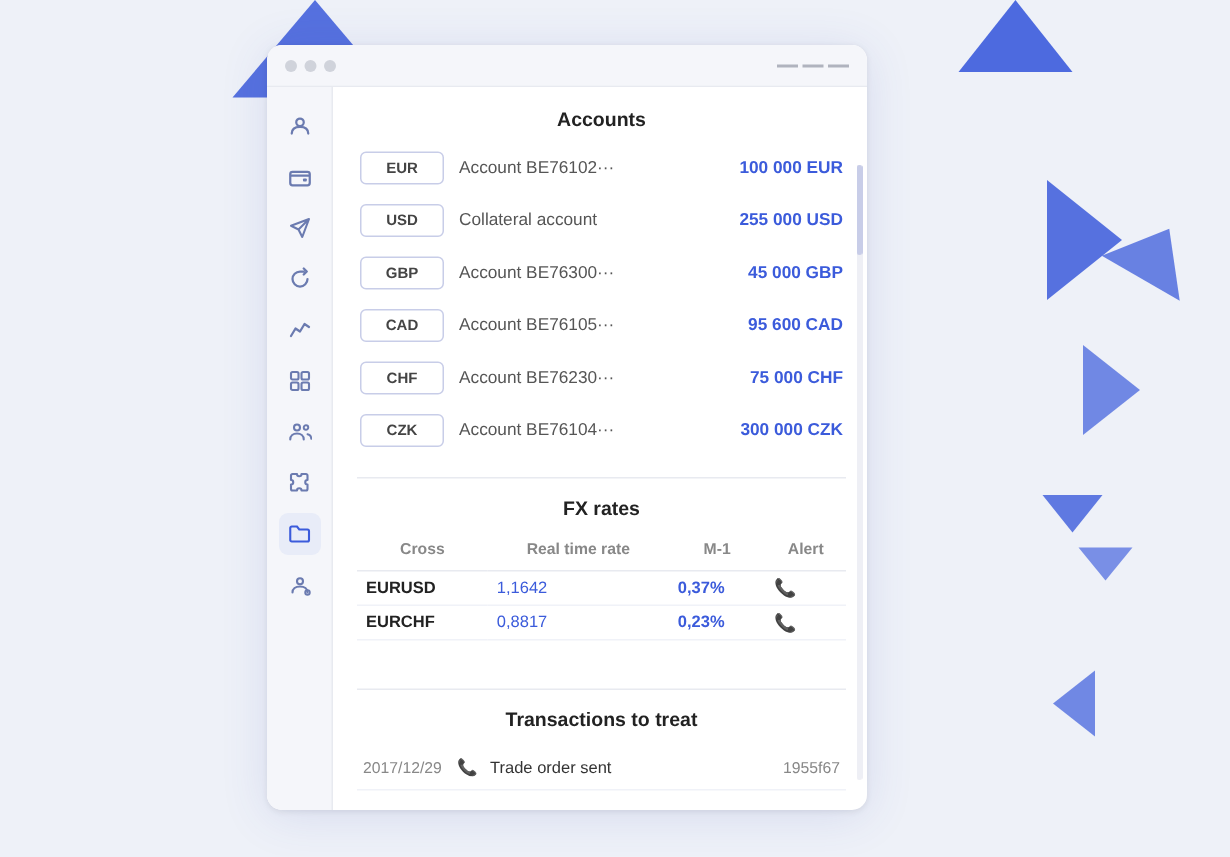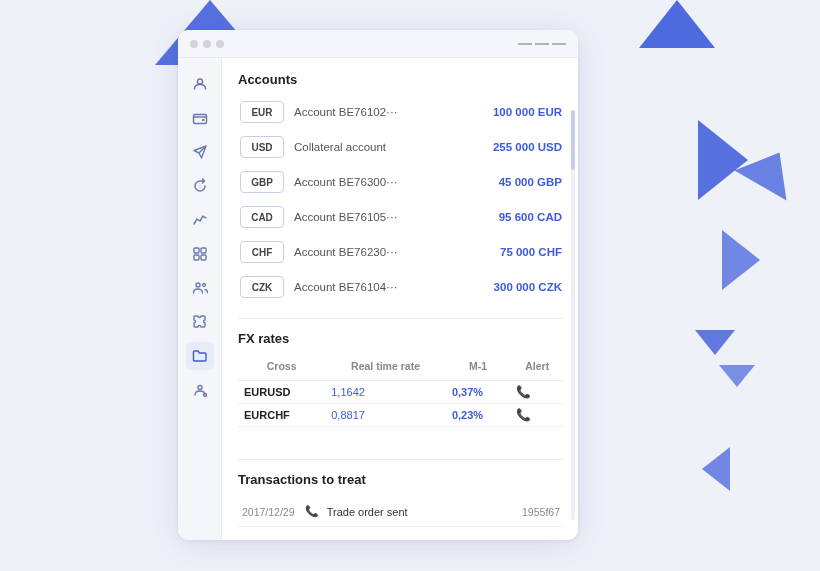--- a/index.html
+++ b/index.html
@@ -186,37 +186,38 @@
       background: #c8cde8;
       border-radius: 3px;
     }
 
     
     .section-title {
       font-size: 13px;
       font-weight: 700;
       color: #222;
       margin-bottom: 10px;
+      text-align: center;
     }
 
     
     .account-list {
       display: flex;
       flex-direction: column;
       gap: 5px;
       margin-bottom: 16px;
     }
     .account-row {
       display: flex;
       align-items: center;
       gap: 10px;
       padding: 4px 2px;
     }
     .currency-badge {
-      width: 44px;
+      width: 56px;
       height: 22px;
       border: 1.5px solid #c8cde8;
       border-radius: 4px;
       display: flex;
       align-items: center;
       justify-content: center;
       font-size: 10px;
       font-weight: 600;
       color: #444;
       background: #fff;

